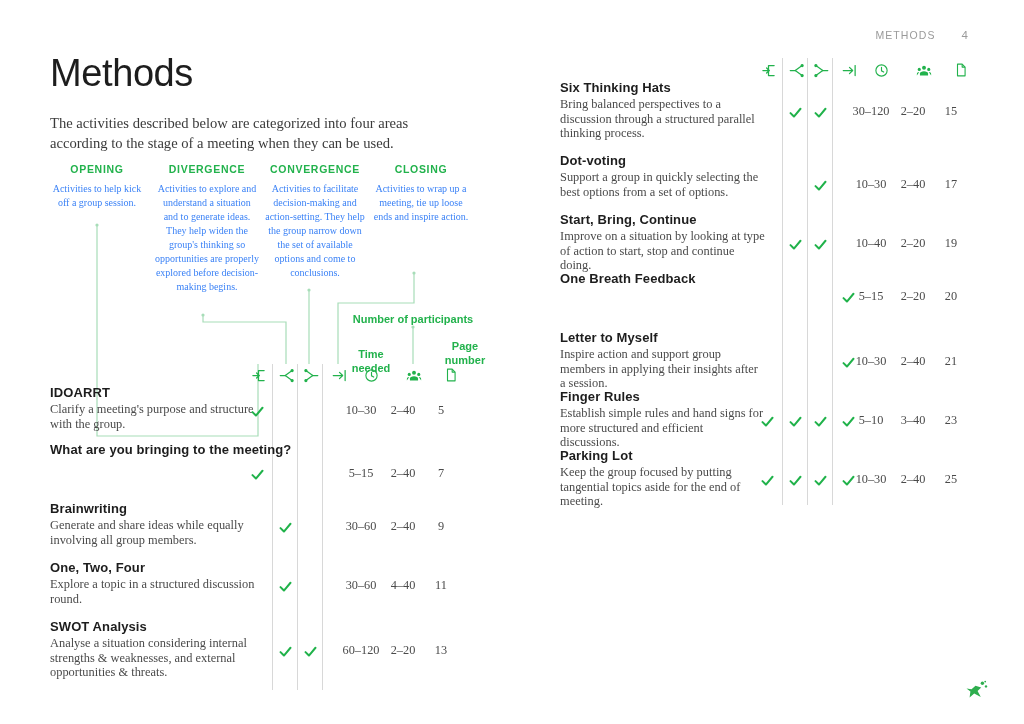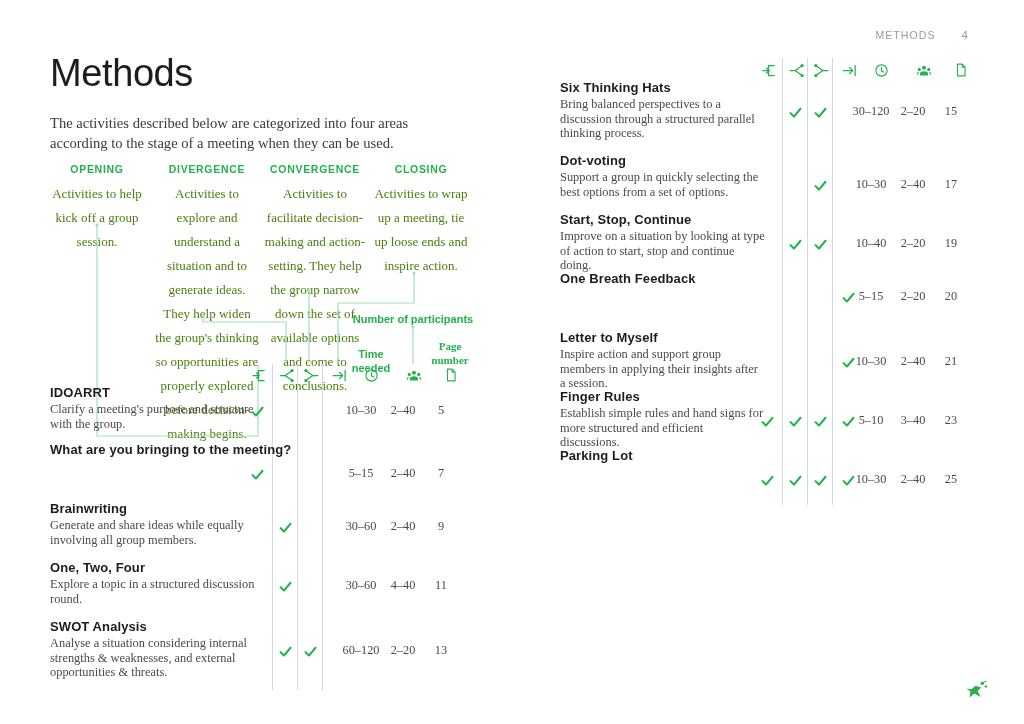--- a/index.html
+++ b/index.html
@@ -36,21 +36,21 @@
   }
 
   
   .cats{position:absolute;left:50px;top:163px;width:420px;}
   .cat{position:absolute;top:0;text-align:center;}
   .cat .cap{
     font-family:"Liberation Sans", sans-serif;
     font-weight:700; font-size:10.5px; letter-spacing:0.7px;
     color:#22b24c; margin-bottom:7px;
   }
-  .cat .body{font-size:13px;line-height:24px;color:#4d7c0f;}
+  .cat .body{font-size:10px;line-height:14px;color:#3b82f6;}
 
   
   .connectors{position:absolute;left:0;top:0;width:1024px;height:724px;pointer-events:none;}
 
   
   .sidelabel{
     position:absolute; text-align:center;
     font-family:"Liberation Sans", sans-serif;
     font-weight:700; font-size:11px; line-height:14px;
     color:#22b24c;
@@ -137,21 +137,21 @@
       <circle cx="414" cy="273" r="1.6"></circle>
       <circle cx="413" cy="327" r="1.6"></circle>
     </g>
   </svg>
 
   <div class="sidelabel" style="left:343px;top:312px;width:140px;">Number of participants</div>
   <div class="sidelabel" style="left:343px;top:347px;width:56px;">
     <div>Time</div>
     <div>needed</div>
   </div>
-  <div class="sidelabel" style="left:422px;top:339px;width:56px;font-family:Liberation Serif, serif;">
+  <div class="sidelabel" style="left:437px;top:339px;width:56px;">
     <div>Page</div>
     <div>number</div>
   </div>
 
   <div class="tbl" style="left:50px;top:0;width:430px;height:660px;">
     <div class="vline" style="left:222px;top:364px;height:326px;"></div>
     <div class="vline" style="left:247px;top:364px;height:326px;"></div>
     <div class="vline" style="left:272px;top:364px;height:326px;"></div>
 
     <div class="iconrow" style="left:0;top:364px;width:430px;">
@@ -365,21 +365,21 @@
           <div class="chk" style="left: 250px; top: 22px;">
             <svg width="15" height="15" viewBox="0 0 24 24" fill="none" stroke="#20b24a" stroke-width="3.2" stroke-linecap="round" stroke-linejoin="round">
               <path d="M4 13l5.5 5.5L20 6"></path>
             </svg>
           </div>
           <div class="num" style="left: 288px; top: 24px;">10–30</div>
           <div class="num" style="left: 330px; top: 24px;">2–40</div>
           <div class="num" style="left: 368px; top: 24px;">17</div>
         </div>
         <div class="row" style="left: 0px; top: 212px; width: 430px;">
-          <div class="rname">Start, Stop, Continue</div>
+          <div class="rname">Start, Bring, Continue</div>
           <div class="rdesc">Improve on a situation by looking at type of action to start, stop and continue doing.</div>
           <div class="chk" style="left: 225px; top: 22px;">
             <svg width="15" height="15" viewBox="0 0 24 24" fill="none" stroke="#20b24a" stroke-width="3.2" stroke-linecap="round" stroke-linejoin="round">
               <path d="M4 13l5.5 5.5L20 6"></path>
             </svg>
           </div>
           <div class="chk" style="left: 250px; top: 22px;">
             <svg width="15" height="15" viewBox="0 0 24 24" fill="none" stroke="#20b24a" stroke-width="3.2" stroke-linecap="round" stroke-linejoin="round">
               <path d="M4 13l5.5 5.5L20 6"></path>
             </svg>
@@ -433,20 +433,21 @@
             <svg width="15" height="15" viewBox="0 0 24 24" fill="none" stroke="#20b24a" stroke-width="3.2" stroke-linecap="round" stroke-linejoin="round">
               <path d="M4 13l5.5 5.5L20 6"></path>
             </svg>
           </div>
           <div class="num" style="left: 288px; top: 24px;">5–10</div>
           <div class="num" style="left: 330px; top: 24px;">3–40</div>
           <div class="num" style="left: 368px; top: 24px;">23</div>
         </div>
         <div class="row" style="left: 0px; top: 448px; width: 430px;">
           <div class="rname">Parking Lot</div>
+          <div class="rdesc">Keep the group focused by putting tangential topics aside for the end of meeting.</div>
           <div class="chk" style="left: 197px; top: 22px;">
             <svg width="15" height="15" viewBox="0 0 24 24" fill="none" stroke="#20b24a" stroke-width="3.2" stroke-linecap="round" stroke-linejoin="round">
               <path d="M4 13l5.5 5.5L20 6"></path>
             </svg>
           </div>
           <div class="chk" style="left: 225px; top: 22px;">
             <svg width="15" height="15" viewBox="0 0 24 24" fill="none" stroke="#20b24a" stroke-width="3.2" stroke-linecap="round" stroke-linejoin="round">
               <path d="M4 13l5.5 5.5L20 6"></path>
             </svg>
           </div>

